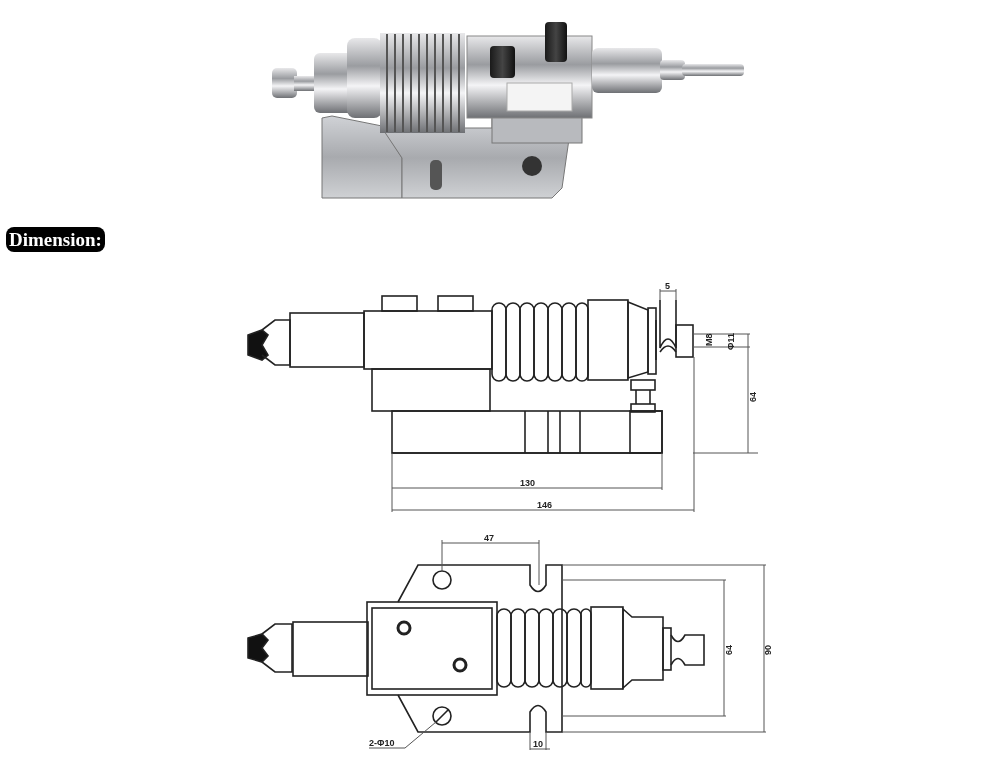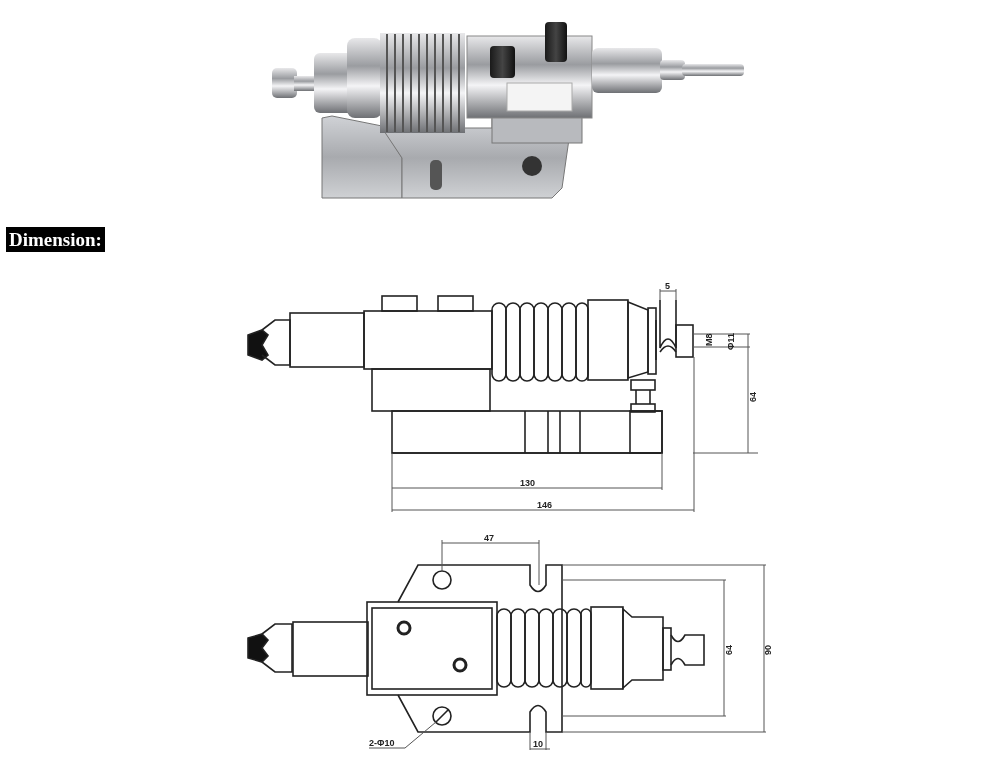--- a/index.html
+++ b/index.html
@@ -1,19 +1,19 @@
 <!DOCTYPE html>
 <html><head>
 <meta charset="utf-8">
 <style>
   html, body { margin:0; padding:0; background:#ffffff; }
   body { width:1000px; height:775px; position:relative; overflow:hidden; font-family:"Liberation Serif", serif; }
   .photo { position:absolute; left:262px; top:8px; width:485px; height:195px; }
   .section-title { position:absolute; left:6px; top:227px; height:25px; background:#000; color:#fff;
-    font-family:"Liberation Serif", serif; font-weight:bold; font-size:19px; line-height:25px; padding:0 3px; }
+    font-family:"Liberation Serif", serif; font-weight:bold; font-size:19px; line-height:25px; padding:0 3px;border-radius:8px; }
   .drawing { position:absolute; left:0; top:0; width:1000px; height:775px; }
   .dimtxt { font-family:"Liberation Sans", sans-serif; font-size:9px; font-weight:bold; fill:#222; }
 </style>
 </head>
 <body>
 
 <svg class="photo" viewBox="0 0 485 195" xmlns="http://www.w3.org/2000/svg">
   <defs>
     <linearGradient id="metal" x1="0" y1="0" x2="0" y2="1">
       <stop offset="0" stop-color="#e8e8ea"></stop>

